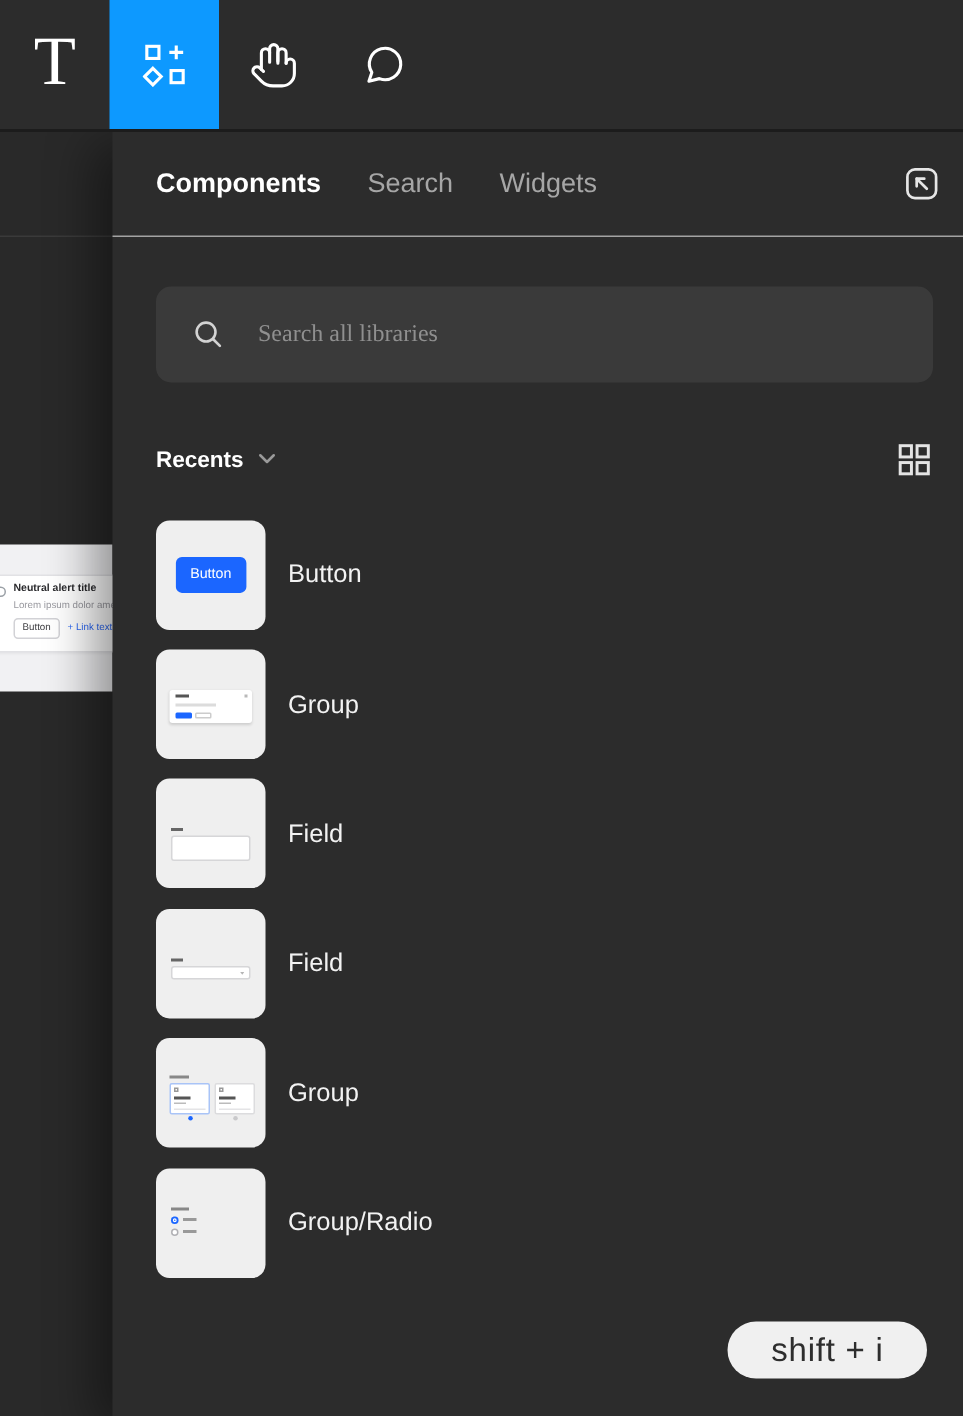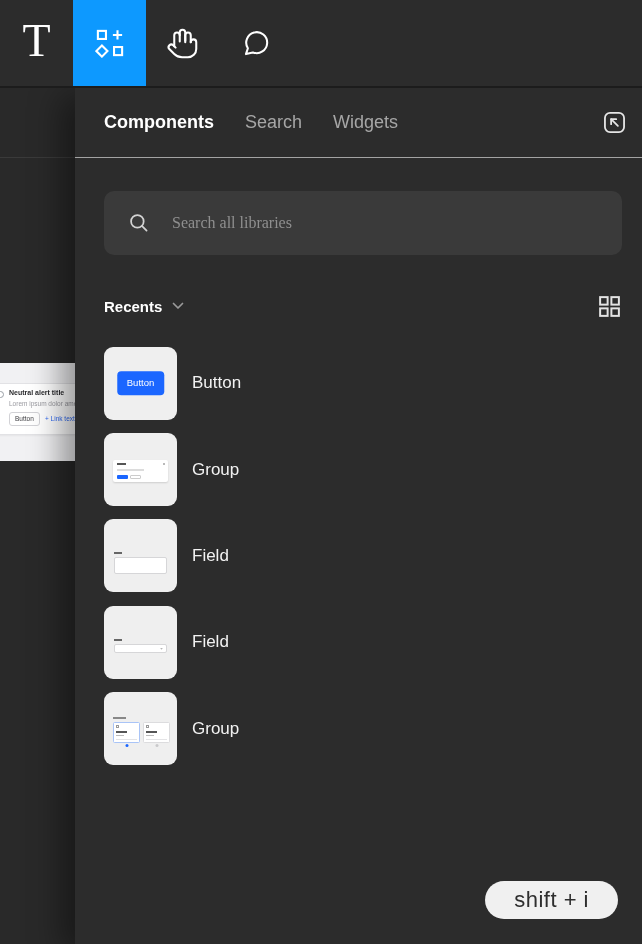--- a/index.html
+++ b/index.html
@@ -289,18 +289,28 @@
               <span class="mg-card">
                 <i class="mg-i1"></i>
                 <i class="mg-i2"></i>
                 <i class="mg-i3"></i>
                 <i class="mg-i4"></i>
                 <b class="mg-dot off"></b>
               </span>
             </span></span></div>
     <div class="row-label">Group</div>
   </div>
+      <div class="row">
+    <div class="thumb"><span><i class="mr-label"></i><span class="mr-row r1">
+              <span class="mr-dot on"></span>
+              <span class="mr-bar"></span>
+            </span><span class="mr-row r2">
+              <span class="mr-dot off"></span>
+              <span class="mr-bar"></span>
+            </span></span></div>
+    <div class="row-label">Group/Radio</div>
+  </div>
     </div>
 </div>
 
 <div class="shortcut-badge">
   <span>shift + i</span>
 </div>
 
 </body></html>

